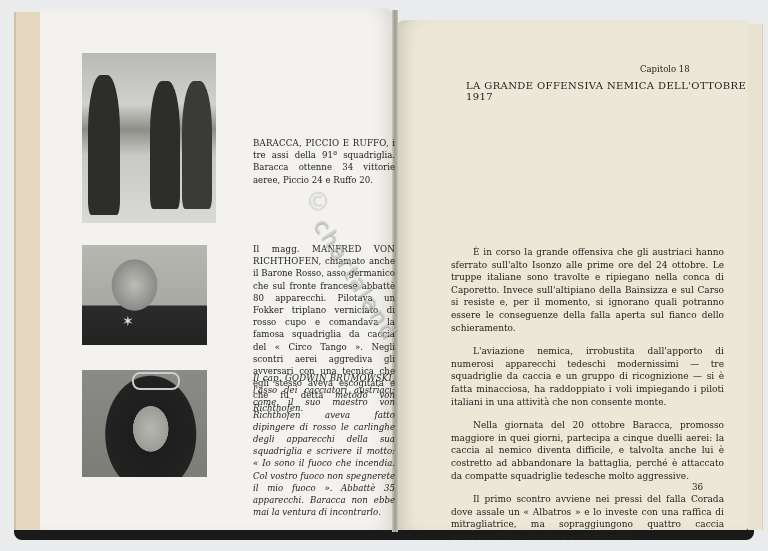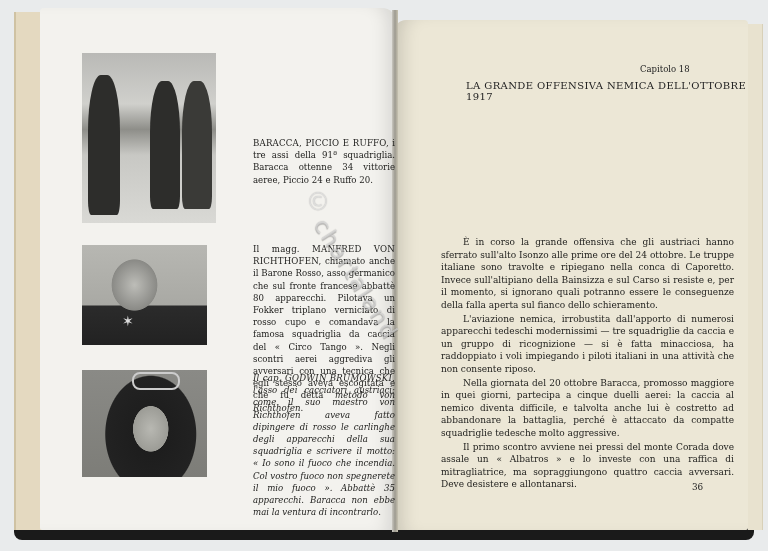--- a/index.html
+++ b/index.html
@@ -72,21 +72,21 @@
     }
     .chapter-title {
       position: absolute; left: 466px; top: 80px;
       font-size: 10px; color: #222; letter-spacing: 0.4px;
     }
     .body-text {
       position: absolute; left: 440px; top: 235px; width: 295px;
       font-size: 9px; line-height: 12.6px; color: #232320;
       text-align: justify;
     }
-    .body-text p { margin: 1px; text-indent: 22px; }
+    .body-text p { margin: 11px; text-indent: 22px; }
     .page-number {
       position: absolute; left: 692px; top: 482px;
       font-size: 8.8px; color: #222;
     }
     .watermark {
       position: absolute; left: 302px; top: 188px;
       font-family: "DejaVu Sans", sans-serif; font-size: 22px;
       color: rgba(255,255,255,0.55);
       text-shadow: 0 0 1px rgba(0,0,0,0.35), 1px 1px 1px rgba(0,0,0,0.2);
       transform: rotate(58deg); transform-origin: left top;
@@ -129,21 +129,21 @@
 </div>
 <div class="caption cap-3">
   <span class="lead">Il cap. GODWIN BRUMOWSKI,</span><span> l'asso dei cacciatori austriaci: come il suo maestro von Richthofen aveva fatto dipingere di rosso le carlinghe degli apparecchi della sua squadriglia e scrivere il motto: « Io sono il fuoco che incendia. Col vostro fuoco non spegnerete il mio fuoco ». Abbattè 35 apparecchi. Baracca non ebbe mai la ventura di incontrarlo.</span>
 </div>
 
 <div class="chapter-label">Capitolo 18</div>
 <div class="chapter-title">LA GRANDE OFFENSIVA NEMICA DELL'OTTOBRE 1917</div>
 
 <div class="body-text">
   <p>È in corso la grande offensiva che gli austriaci hanno sferrato sull'alto Isonzo alle prime ore del 24 ottobre. Le truppe italiane sono travolte e ripiegano nella conca di Caporetto. Invece sull'altipiano della Bainsizza e sul Carso si resiste e, per il momento, si ignorano quali potranno essere le conseguenze della falla aperta sul fianco dello schieramento.</p>
-  <p>L'aviazione nemica, irrobustita dall'apporto di numerosi apparecchi tedeschi modernissimi — tre squadriglie da caccia e un gruppo di ricognizione — si è fatta minacciosa, ha raddoppiato i voli impiegando i piloti italiani in una attività che non consente riposo.</p>
+  <p>L'aviazione nemica, irrobustita dall'apporto di numerosi apparecchi tedeschi modernissimi — tre squadriglie da caccia e un gruppo di ricognizione — si è fatta minacciosa, ha raddoppiato i voli impiegando i piloti italiani in una attività che non consente monte.</p>
   <p>Nella giornata del 20 ottobre Baracca, promosso maggiore in quei giorni, partecipa a cinque duelli aerei: la caccia al nemico diventa difficile, e talvolta anche lui è costretto ad abbandonare la battaglia, perché è attaccato da compatte squadriglie tedesche molto aggressive.</p>
-  <p>Il primo scontro avviene nei pressi del monte Corada dove assale un « Albatros » e lo investe con una raffica di mitragliatrice, ma sopraggiungono quattro caccia avversari. Deve desistere e allontanarsi.</p>
+  <p>Il primo scontro avviene nei pressi del falla Corada dove assale un « Albatros » e lo investe con una raffica di mitragliatrice, ma sopraggiungono quattro caccia avversari. Deve desistere e allontanarsi.</p>
 </div>
 
 <div class="page-number">36</div>
 
 <div class="watermark-c">©</div>
 <div class="watermark" style="left:330px;top:214px;">chartaland</div>
 
 </body></html>

